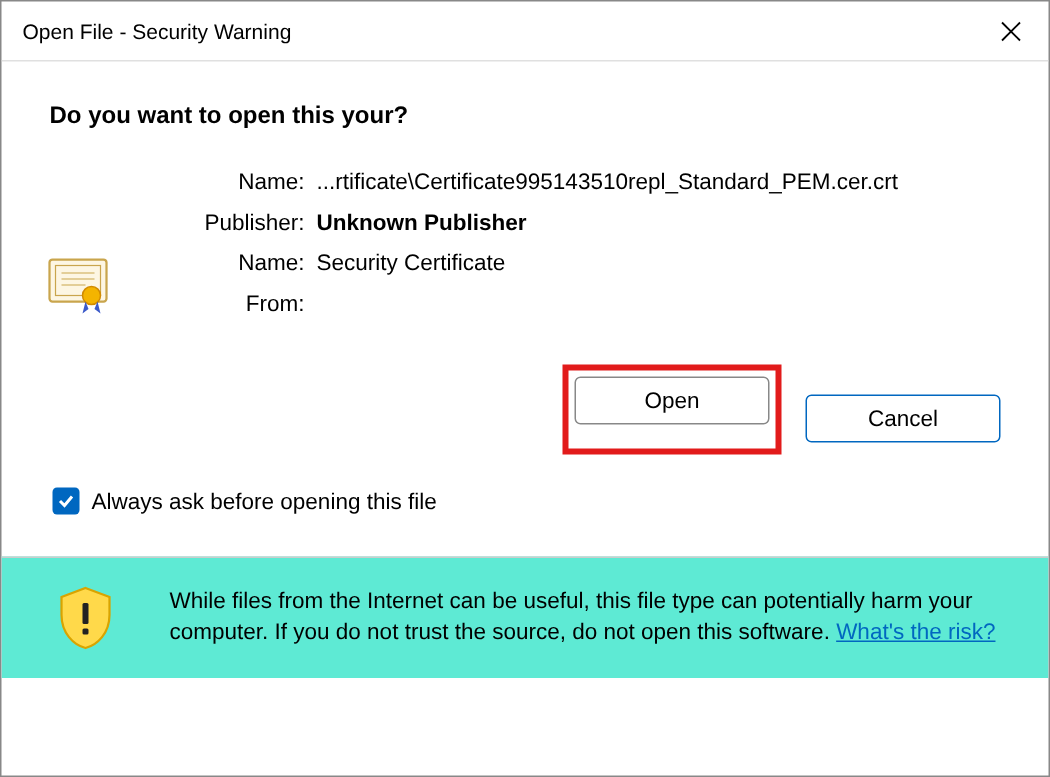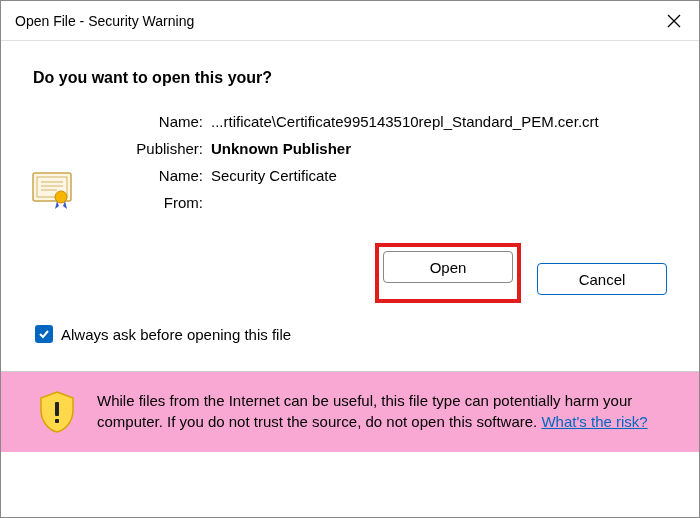--- a/index.html
+++ b/index.html
@@ -113,22 +113,22 @@
       justify-content: center;
       cursor: pointer;
     }
     .checkbox svg { width: 12px; height: 12px; }
     .footer {
       border-top: 1px solid #ccc;
       margin-top: 18px;
       padding: 18px 30px 18px 30px;
       display: flex;
       align-items: flex-start;
-      gap: 20px;
-      background: #f9a8d4;
+      gap: 36px;
+      background: #5eead4;
     }
     .shield {
       width: 40px;
       height: 44px;
       flex-shrink: 0;
       margin-left: 6px;
     }
     .footer-text {
       font-size: 15px;
       line-height: 1.4;

